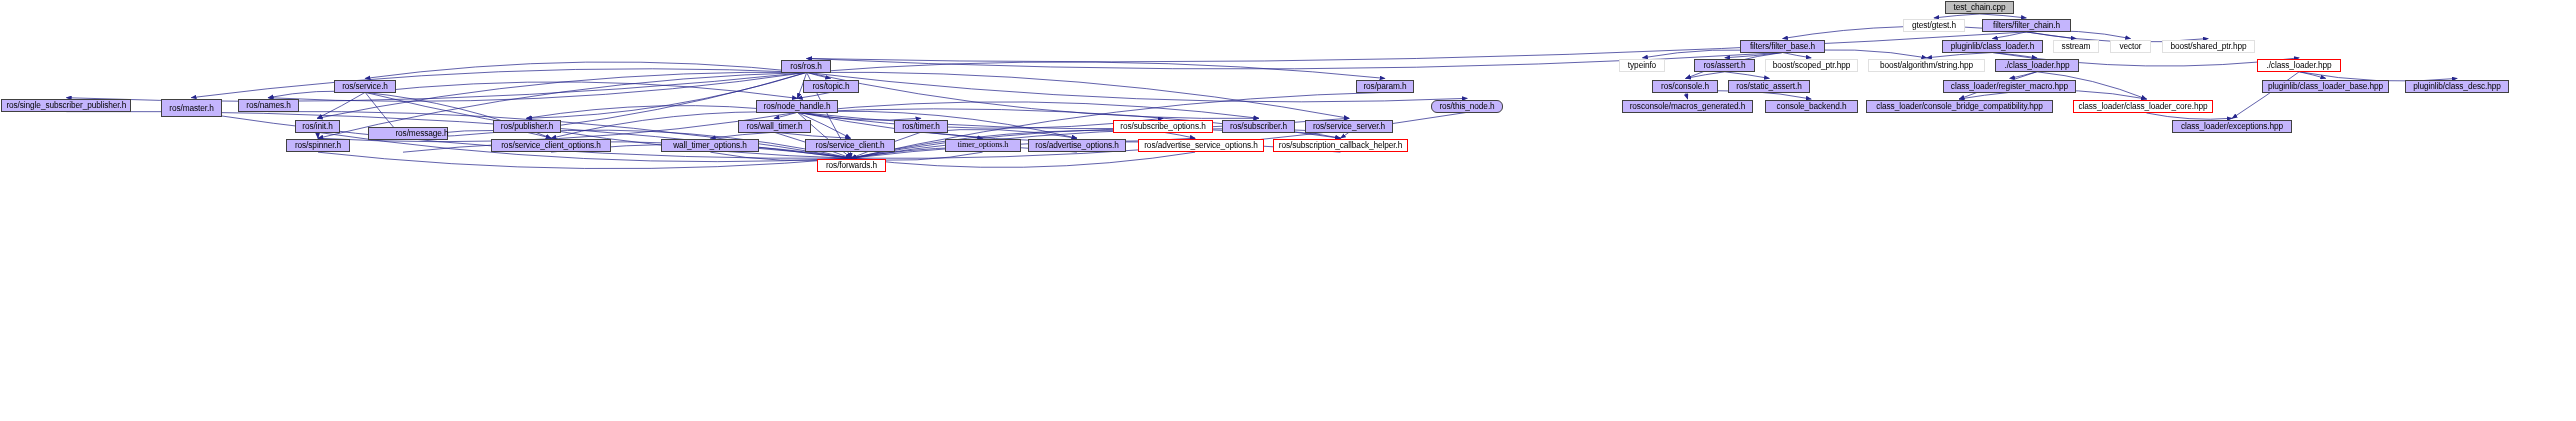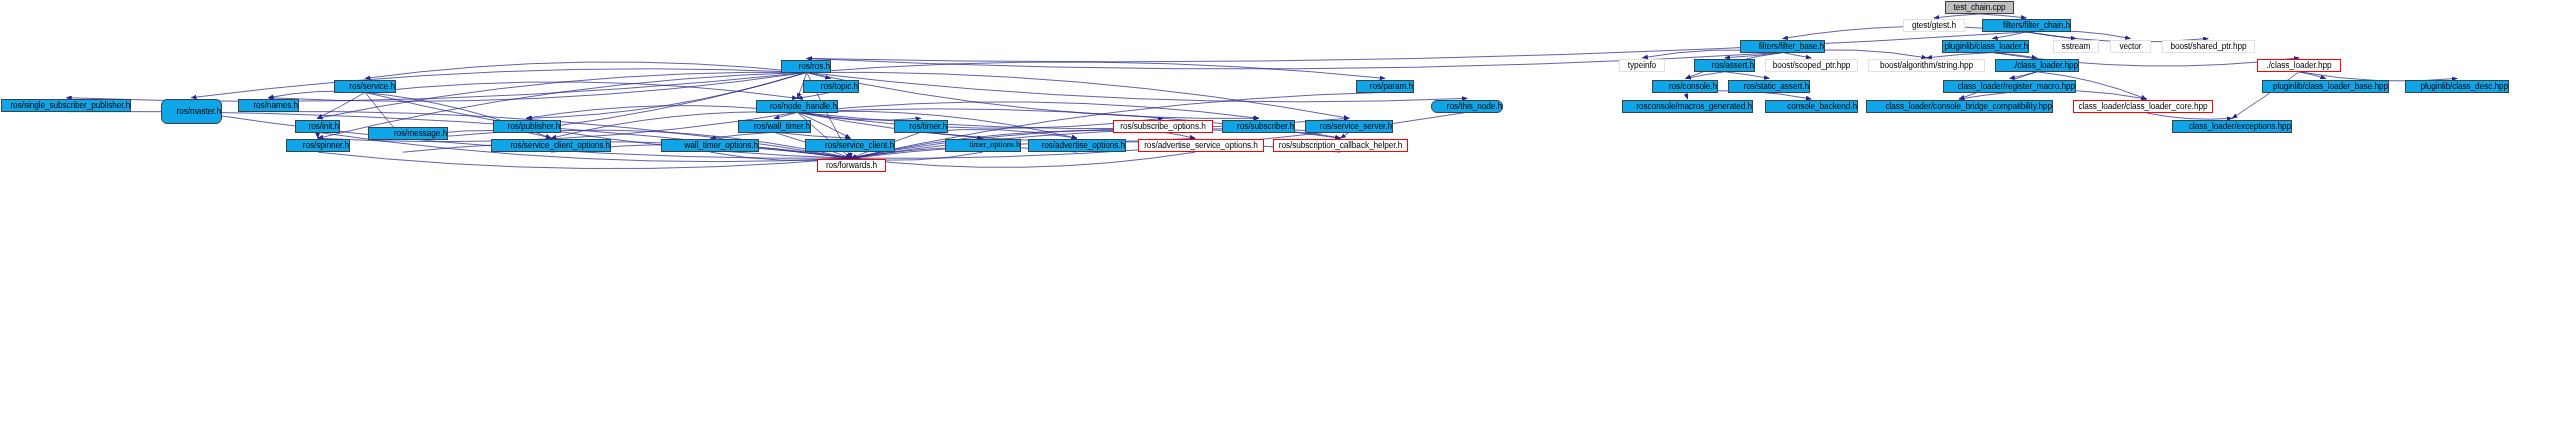--- a/index.html
+++ b/index.html
@@ -35,21 +35,21 @@
     line-height: 1;
     color: #000000;
     letter-spacing: -0.1px;
     cursor: pointer;
   }
   .node-label {
     pointer-events: none;
   }
   
   .n-root  { background: #bfbfbf; border: 1.1px solid #404040; }
-  .n-dark  { background: #0ea5e9; border: 0.9px solid #404040; justify-content: flex-end; }
+  .n-dark  { background: #c4b5fd; border: 0.9px solid #404040; }
   .n-light { background: #ffffff; border: 0.8px solid #e0e0e0; }
   .n-red   { background: #ffffff; border: 0.9px solid #ff0000; }
 </style>
 </head>
 <body>
 
 <div id="graph-root">
   <svg id="edges" viewBox="0 0 3880 635" preserveAspectRatio="none">
     <defs>
       <marker id="arrow" markerWidth="9" markerHeight="7" refX="8" refY="3.5" orient="auto" markerUnits="userSpaceOnUse">
@@ -161,21 +161,21 @@
       </div>
       <div class="node n-light" style="left: 1903px; top: 19px; width: 62px; height: 12.6px;">
         <span class="node-label">gtest/gtest.h</span>
       </div>
       <div class="node n-dark" style="left: 1982px; top: 19px; width: 89px; height: 12.6px;">
         <span class="node-label">filters/filter_chain.h</span>
       </div>
       <div class="node n-dark" style="left: 1740px; top: 40px; width: 85px; height: 12.6px;">
         <span class="node-label">filters/filter_base.h</span>
       </div>
-      <div class="node n-dark" style="left: 1942px; top: 40px; width: 87px; height: 12.6px;">
+      <div class="node n-dark" style="left: 1942px; top: 40px; width: 101px; height: 12.6px;">
         <span class="node-label">pluginlib/class_loader.h</span>
       </div>
       <div class="node n-light" style="left: 2053px; top: 40px; width: 46px; height: 12.6px;">
         <span class="node-label">sstream</span>
       </div>
       <div class="node n-light" style="left: 2110px; top: 40px; width: 41px; height: 12.6px;">
         <span class="node-label">vector</span>
       </div>
       <div class="node n-light" style="left: 2162px; top: 40px; width: 93px; height: 12.6px;">
         <span class="node-label">boost/shared_ptr.hpp</span>
@@ -242,21 +242,21 @@
       </div>
       <div class="node n-dark" style="left: 756px; top: 100px; width: 82px; height: 12.6px;">
         <span class="node-label">ros/node_handle.h</span>
       </div>
       <div class="node n-dark" style="left: 1431px; top: 100px; width: 72px; height: 12.6px; border-radius: 6px;">
         <span class="node-label">ros/this_node.h</span>
       </div>
       <div class="node n-dark" style="left: 1.3px; top: 99px; width: 130px; height: 12.6px;">
         <span class="node-label">ros/single_subscriber_publisher.h</span>
       </div>
-      <div class="node n-dark" style="left: 161px; top: 99px; width: 61px; height: 25px; border-radius: 6px;">
+      <div class="node n-dark" style="left: 161px; top: 99px; width: 61px; height: 18px;">
         <span class="node-label">ros/master.h</span>
       </div>
       <div class="node n-dark" style="left: 238px; top: 99px; width: 61px; height: 12.6px;">
         <span class="node-label">ros/names.h</span>
       </div>
       <div class="node n-dark" style="left: 295px; top: 120px; width: 45px; height: 12.6px;">
         <span class="node-label">ros/init.h</span>
       </div>
       <div class="node n-dark" style="left: 493px; top: 120px; width: 68px; height: 12.6px;">
         <span class="node-label">ros/publisher.h</span>

